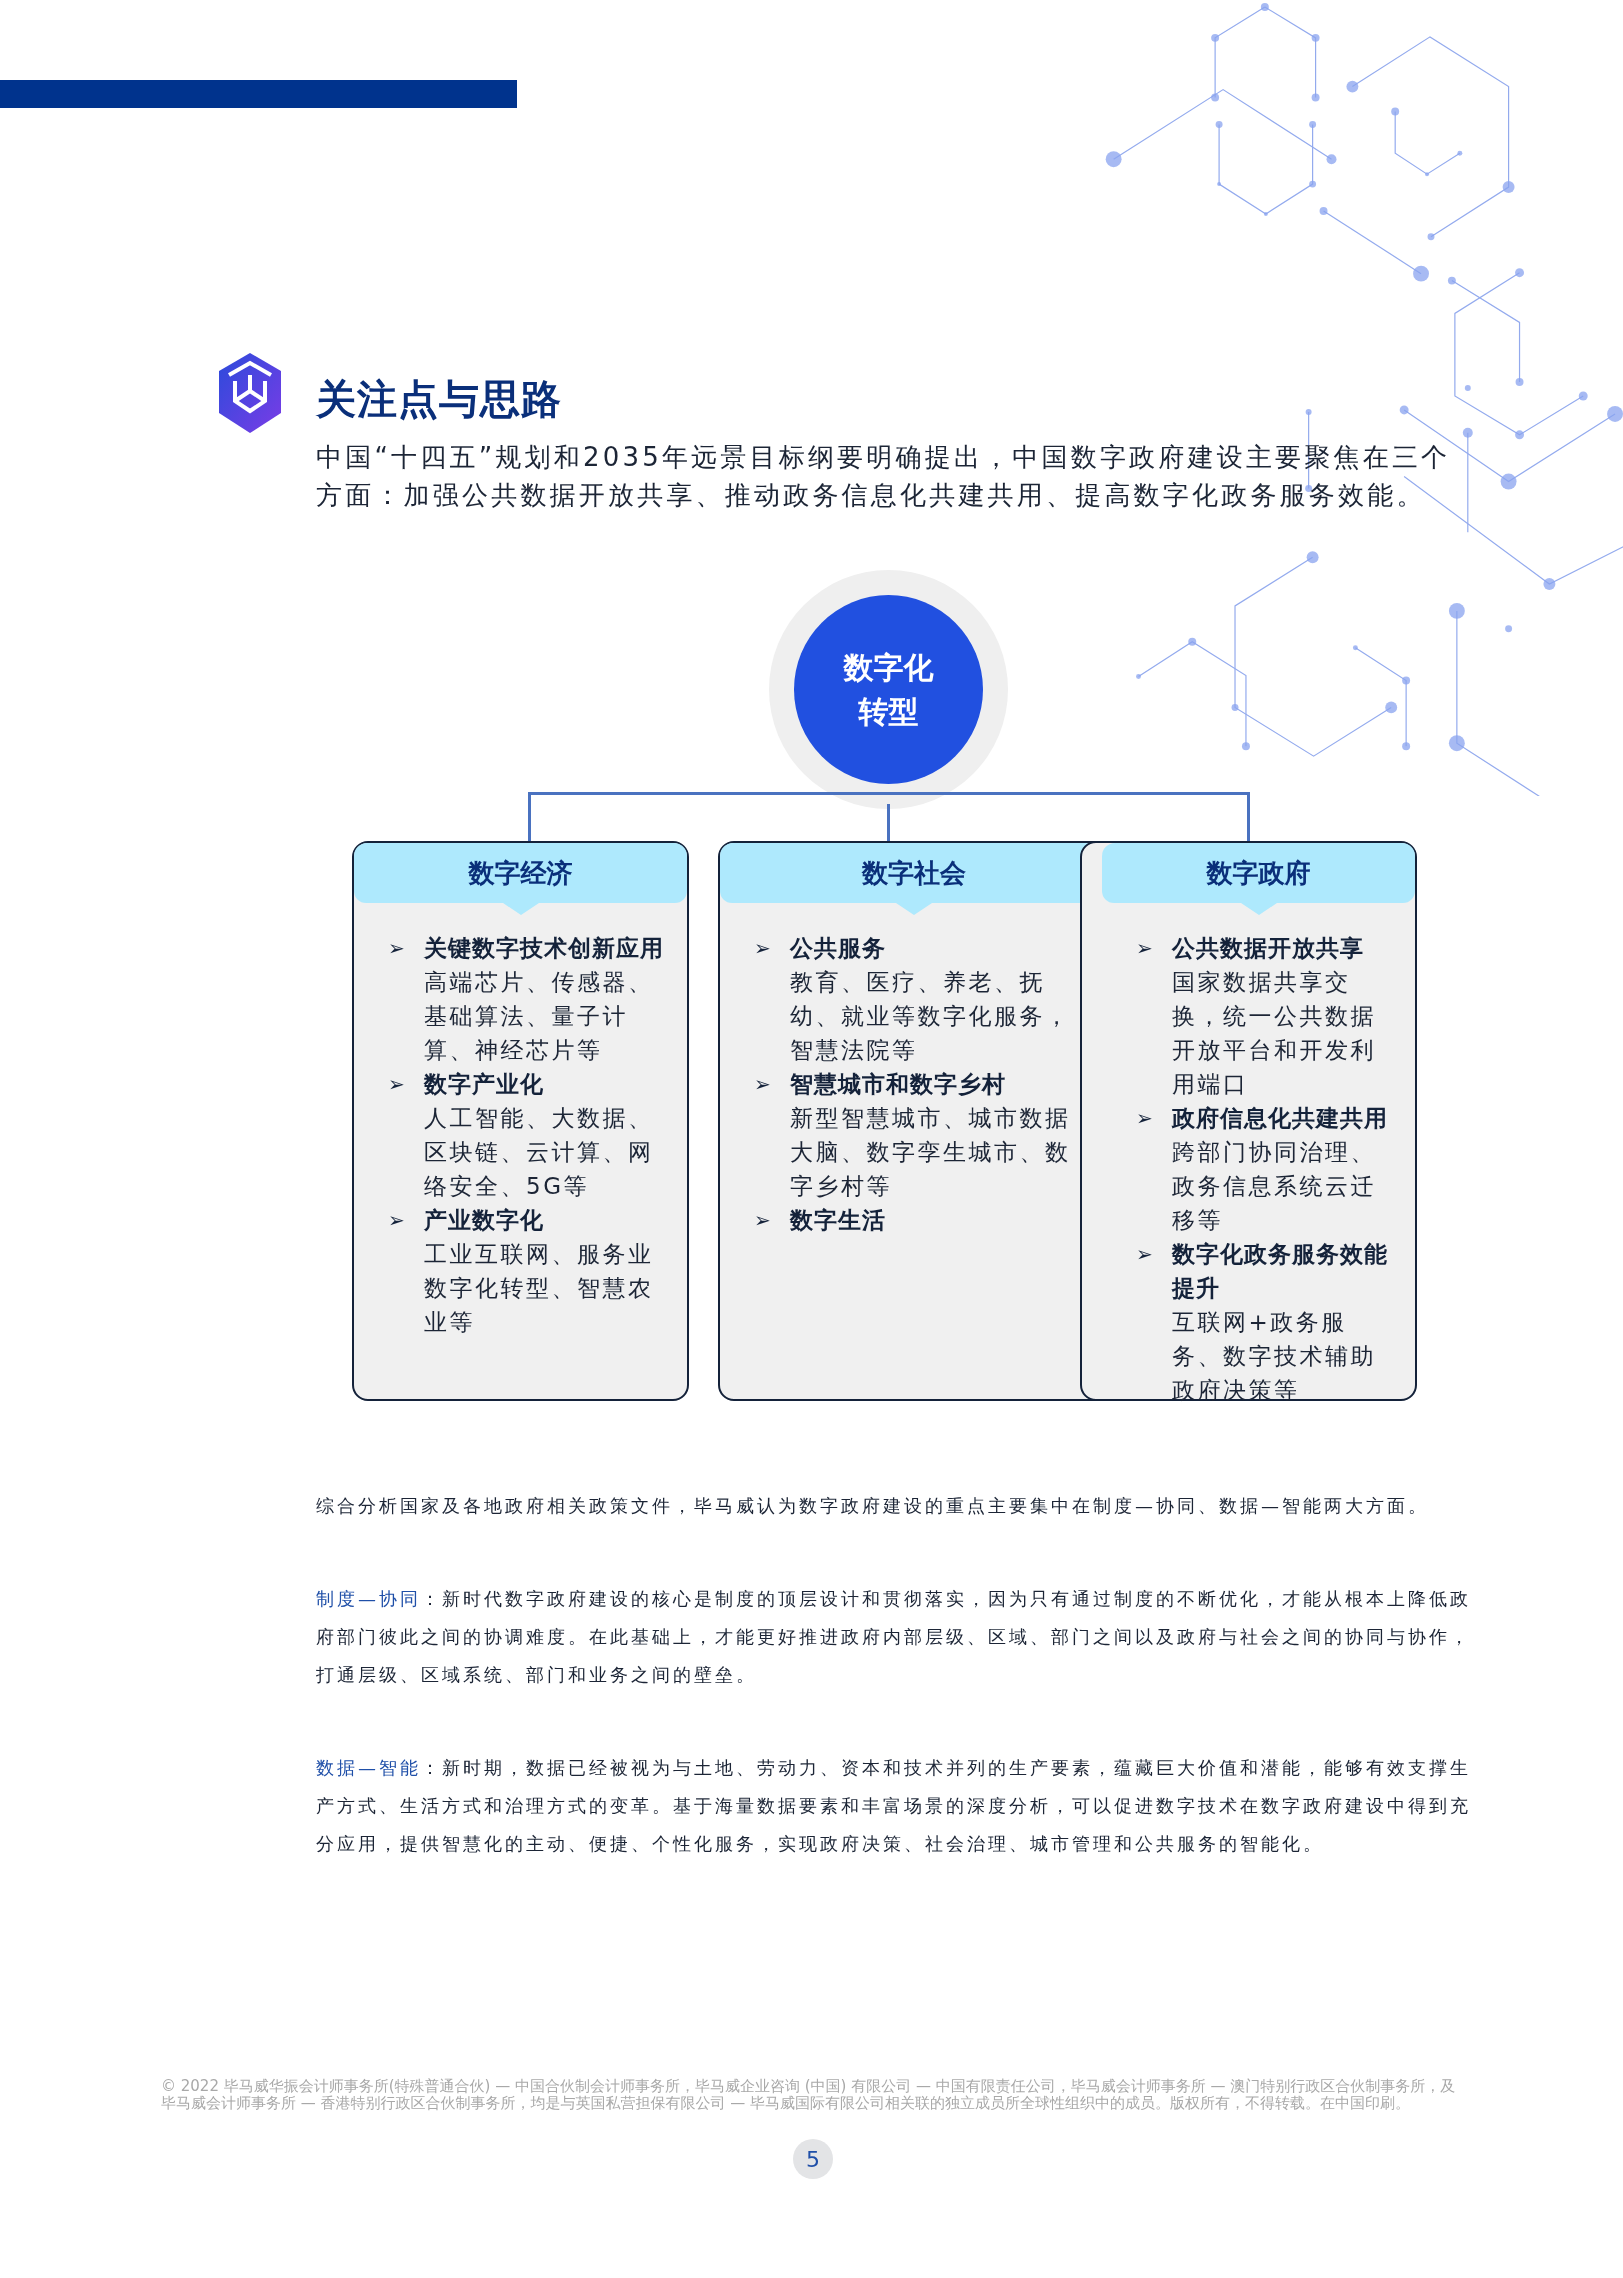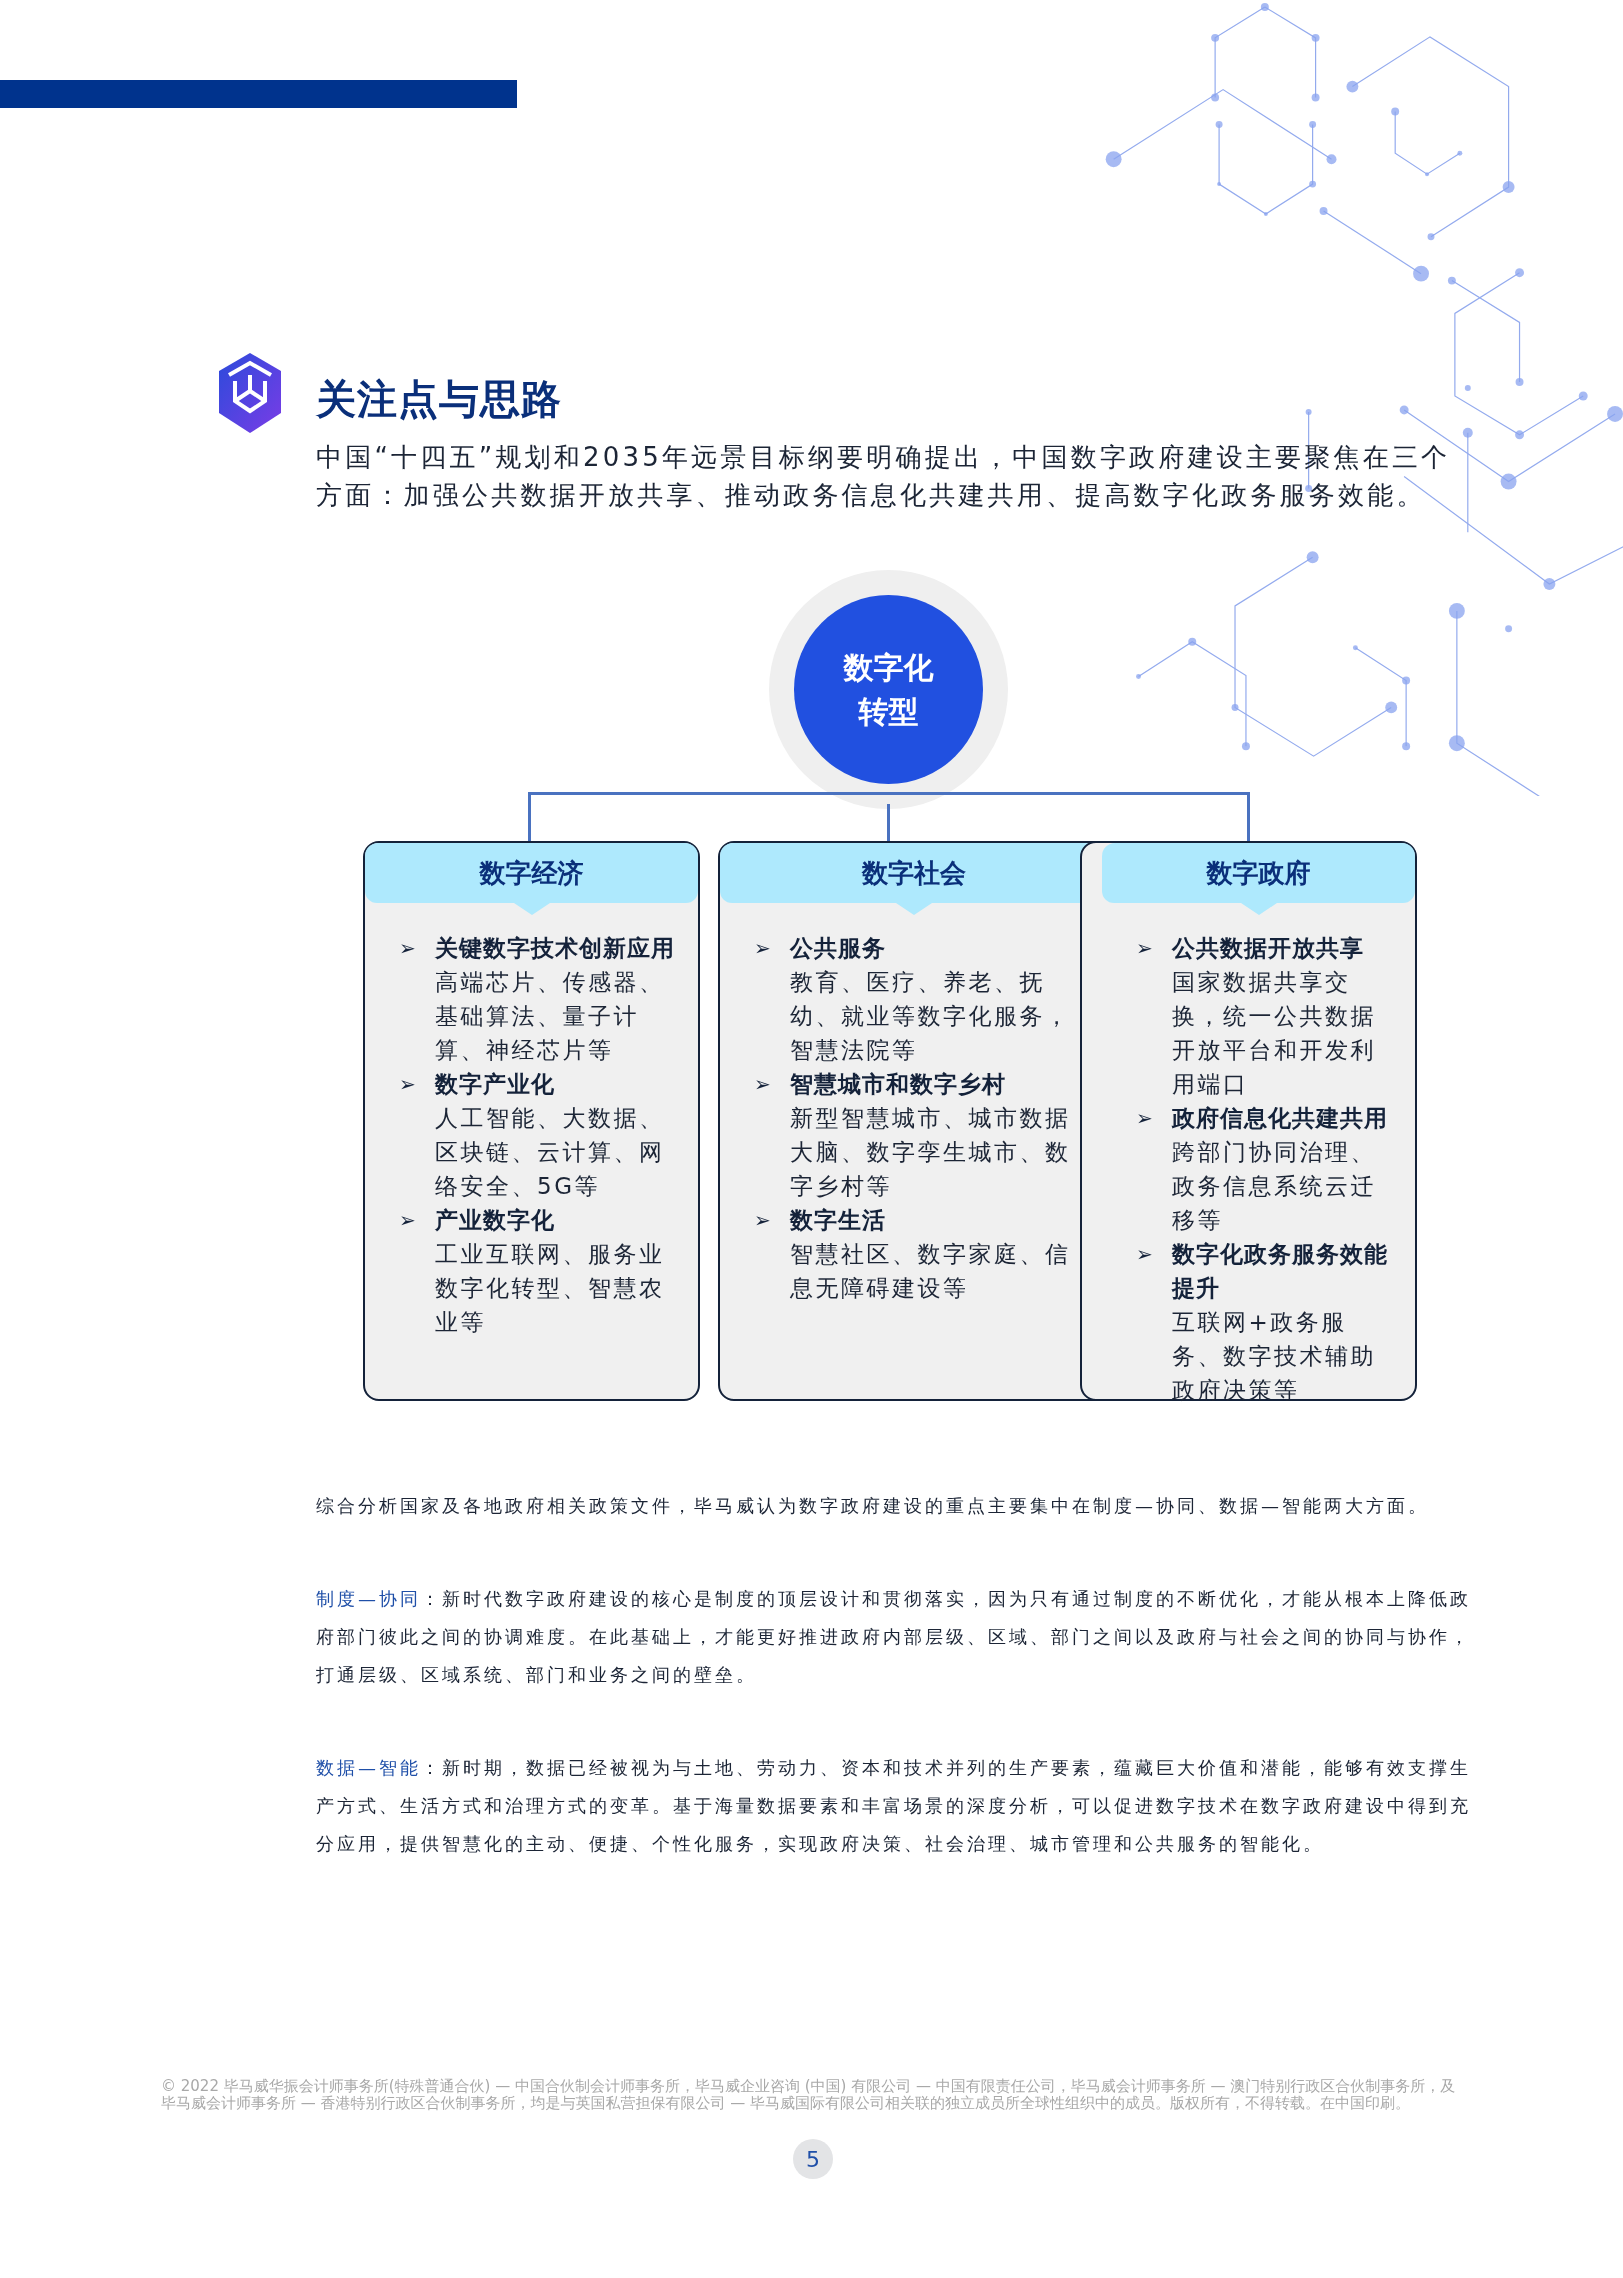--- a/index.html
+++ b/index.html
@@ -131,21 +131,21 @@
     <span>数字化</span>
     <span>转型</span>
   </span>
 </div>
 
 <div class="connector" style="left:529px; top:792px; width:720px; height:3px;"></div>
 <div class="connector" style="left:528px; top:792px; width:3px; height:50px;"></div>
 <div class="connector" style="left:887px; top:804px; width:3px; height:38px;"></div>
 <div class="connector" style="left:1247px; top:792px; width:3px; height:50px;"></div>
 
-<div class="card" style="left:363px; width:337px;">
+<div class="card" style="left:352px; width:337px;">
   <div class="card-head">数字经济</div>
   <div class="card-body">
     <div class="item">
       <span class="item-arrow">➢</span>
       <div class="item-title">关键数字技术创新应用</div>
       <div class="item-desc">高端芯片、传感器、基础算法、量子计算、神经芯片等</div>
     </div>
     <div class="item">
       <span class="item-arrow">➢</span>
       <div class="item-title">数字产业化</div>
@@ -168,21 +168,20 @@
       <div class="item-desc">教育、医疗、养老、抚幼、就业等数字化服务，智慧法院等</div>
     </div>
     <div class="item">
       <span class="item-arrow">➢</span>
       <div class="item-title">智慧城市和数字乡村</div>
       <div class="item-desc">新型智慧城市、城市数据大脑、数字孪生城市、数字乡村等</div>
     </div>
     <div class="item">
       <span class="item-arrow">➢</span>
       <div class="item-title">数字生活</div>
-      <div class="item-desc">智慧社区、数字家庭、信息无障碍建设等</div>
     </div>
   </div>
 </div>
 
 <div class="card" style="left:1080px; width:337px;padding-left:20px;">
   <div class="card-head">数字政府</div>
   <div class="card-body">
     <div class="item">
       <span class="item-arrow">➢</span>
       <div class="item-title">公共数据开放共享</div>

